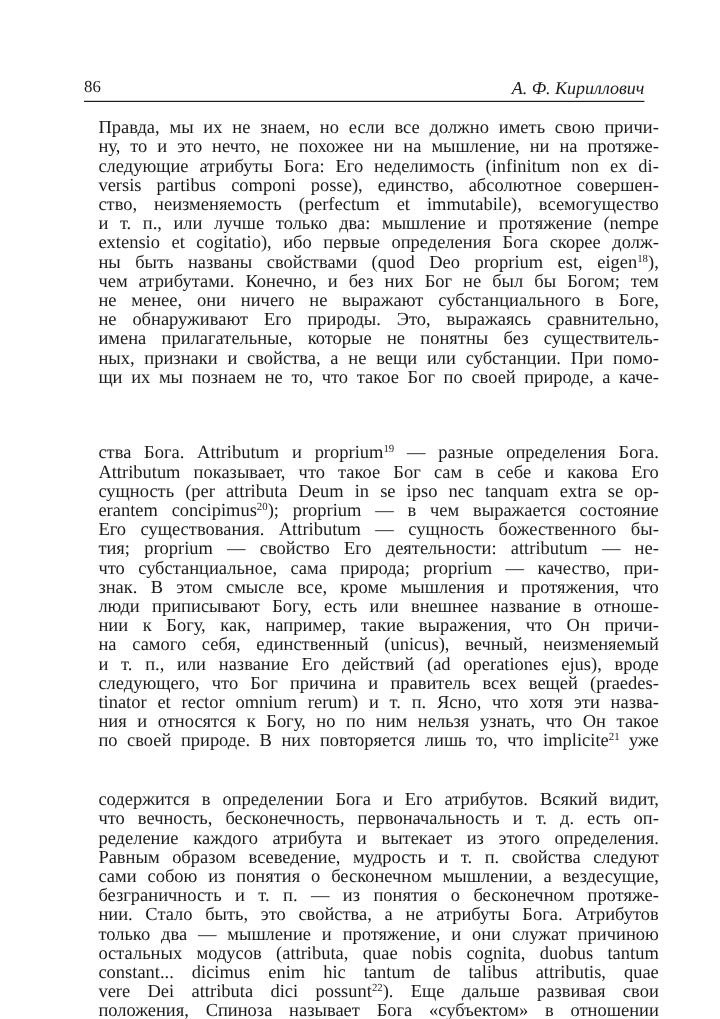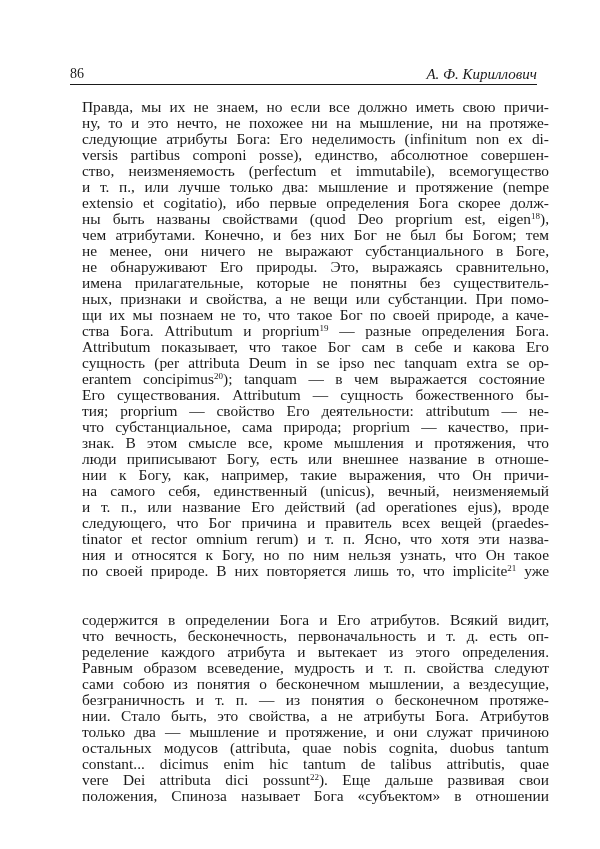--- a/index.html
+++ b/index.html
@@ -86,24 +86,24 @@
       <span class="line" style="white-space: nowrap; display: block; text-align: left; text-align-last: auto;"><span style="white-space: nowrap; word-spacing: 10.316px;"><span>ство, неизменяемость (perfectum et immutabile), всемогущество</span></span></span>
       <span class="line" style="white-space: nowrap; display: block; text-align: left; text-align-last: auto;"><span style="white-space: nowrap; word-spacing: 5.816px;"><span>и т. п., или лучше только два: мышление и протяжение (nempe</span></span></span>
       <span class="line" style="white-space: nowrap; display: block; text-align: left; text-align-last: auto;"><span style="white-space: nowrap; word-spacing: 5.754px;"><span>extensio et cogitatio), ибо первые определения Бога скорее долж-</span></span></span>
       <span class="line" style="white-space: nowrap; display: block; text-align: left; text-align-last: auto;"><span style="white-space: nowrap; word-spacing: 8.207px;"><span>ны быть названы свойствами (quod Deo proprium est, eigen</span><sup>18</sup><span>),</span></span></span>
       <span class="line" style="white-space: nowrap; display: block; text-align: left; text-align-last: auto;"><span style="white-space: nowrap; word-spacing: 5.358px;"><span>чем атрибутами. Конечно, и без них Бог не был бы Богом; тем</span></span></span>
       <span class="line" style="white-space: nowrap; display: block; text-align: left; text-align-last: auto;"><span style="white-space: nowrap; word-spacing: 8.531px;"><span>не менее, они ничего не выражают субстанциального в Боге,</span></span></span>
       <span class="line" style="white-space: nowrap; display: block; text-align: left; text-align-last: auto;"><span style="white-space: nowrap; word-spacing: 9.404px;"><span>не обнаруживают Его природы. Это, выражаясь сравнительно,</span></span></span>
       <span class="line" style="white-space: nowrap; display: block; text-align: left; text-align-last: auto;"><span style="white-space: nowrap; word-spacing: 8.94px;"><span>имена прилагательные, которые не понятны без существитель-</span></span></span>
       <span class="line" style="white-space: nowrap; display: block; text-align: left; text-align-last: auto;"><span style="white-space: nowrap; word-spacing: 4.319px;"><span>ных, признаки и свойства, а не вещи или субстанции. При помо-</span></span></span>
       <span class="line" style="white-space: nowrap; display: block; text-align: left; text-align-last: auto;"><span style="white-space: nowrap; word-spacing: 3.357px;"><span>щи их мы познаем не то, что такое Бог по своей природе, а каче-</span></span></span>
-      <span class="line" style="white-space: nowrap; display: block; text-align: left; text-align-last: auto;"><span style="white-space: nowrap; word-spacing: 6.799px;"><span>ства Бога. Attributum и proprium</span><sup>19</sup><span> — разные определения Бога.</span></span></span>
+      <span class="line" style="white-space: nowrap; display: block; text-align: left; text-align-last: auto; margin-top: 47px;"><span style="white-space: nowrap; word-spacing: 6.799px;"><span>ства Бога. Attributum и proprium</span><sup>19</sup><span> — разные определения Бога.</span></span></span>
       <span class="line" style="white-space: nowrap; display: block; text-align: left; text-align-last: auto;"><span style="white-space: nowrap; word-spacing: 7.08px;"><span>Attributum показывает, что такое Бог сам в себе и какова Его</span></span></span>
       <span class="line" style="white-space: nowrap; display: block; text-align: left; text-align-last: auto;"><span style="white-space: nowrap; word-spacing: 5.366px;"><span>сущность (per attributa Deum in se ipso nec tanquam extra se op-</span></span></span>
-      <span class="line" style="white-space: nowrap; display: block; text-align: left; text-align-last: auto;"><span style="white-space: nowrap; word-spacing: 7.654px;"><span>erantem concipimus</span><sup>20</sup><span>); tanquam — в чем выражается состояние</span></span></span>
+      <span class="line" style="white-space: nowrap; display: block; text-align: left; text-align-last: auto;"><span style="white-space: nowrap; word-spacing: 7.654px;"><span>erantem concipimus</span><sup>20</sup><span>); proprium — в чем выражается состояние</span></span></span>
       <span class="line" style="white-space: nowrap; display: block; text-align: left; text-align-last: auto;"><span style="white-space: nowrap; word-spacing: 8.247px;"><span>Его существования. Attributum — сущность божественного бы-</span></span></span>
       <span class="line" style="white-space: nowrap; display: block; text-align: left; text-align-last: auto;"><span style="white-space: nowrap; word-spacing: 7.973px;"><span>тия; proprium — свойство Его деятельности: attributum — не-</span></span></span>
       <span class="line" style="white-space: nowrap; display: block; text-align: left; text-align-last: auto;"><span style="white-space: nowrap; word-spacing: 7.342px;"><span>что субстанциальное, сама природа; proprium — качество, при-</span></span></span>
       <span class="line" style="white-space: nowrap; display: block; text-align: left; text-align-last: auto;"><span style="white-space: nowrap; word-spacing: 7.245px;"><span>знак. В этом смысле все, кроме мышления и протяжения, что</span></span></span>
       <span class="line" style="white-space: nowrap; display: block; text-align: left; text-align-last: auto;"><span style="white-space: nowrap; word-spacing: 6.447px;"><span>люди приписывают Богу, есть или внешнее название в отноше-</span></span></span>
       <span class="line" style="white-space: nowrap; display: block; text-align: left; text-align-last: auto;"><span style="white-space: nowrap; word-spacing: 8.347px;"><span>нии к Богу, как, например, такие выражения, что Он причи-</span></span></span>
       <span class="line" style="white-space: nowrap; display: block; text-align: right; text-align-last: auto;"><span style="white-space: nowrap; word-spacing: 9.276px;"><span>на самого себя, единственный (unicus), вечный, неизменяемый</span></span></span>
       <span class="line" style="white-space: nowrap; display: block; text-align: left; text-align-last: auto;"><span style="white-space: nowrap; word-spacing: 6.798px; text-align: center;"><span>и т. п., или название Его действий (ad operationes ejus), вроде</span></span></span>
       <span class="line" style="white-space: nowrap; display: block; text-align: left; text-align-last: auto;"><span style="white-space: nowrap; word-spacing: 6.303px;"><span>следующего, что Бог причина и правитель всех вещей (praedes-</span></span></span>
       <span class="line" style="white-space: nowrap; display: block; text-align: left; text-align-last: auto;"><span style="white-space: nowrap; word-spacing: 5.164px;"><span>tinator et rector omnium rerum) и т. п. Ясно, что хотя эти назва-</span></span></span>

